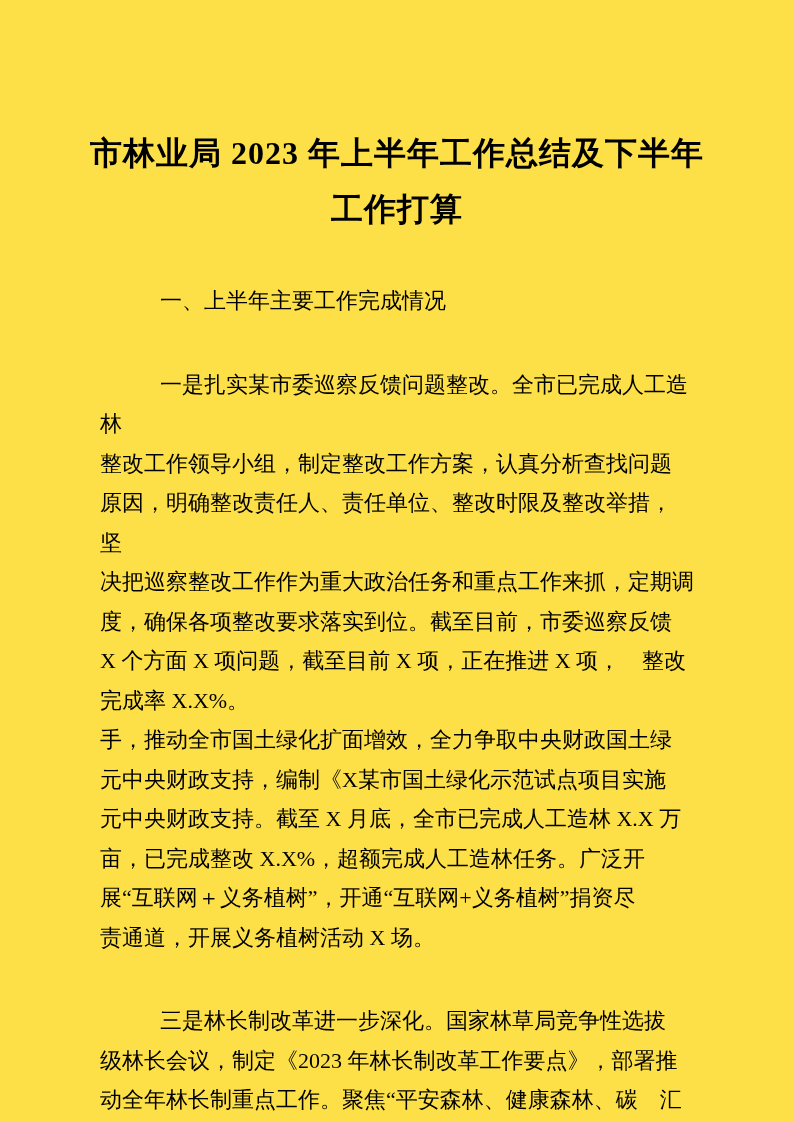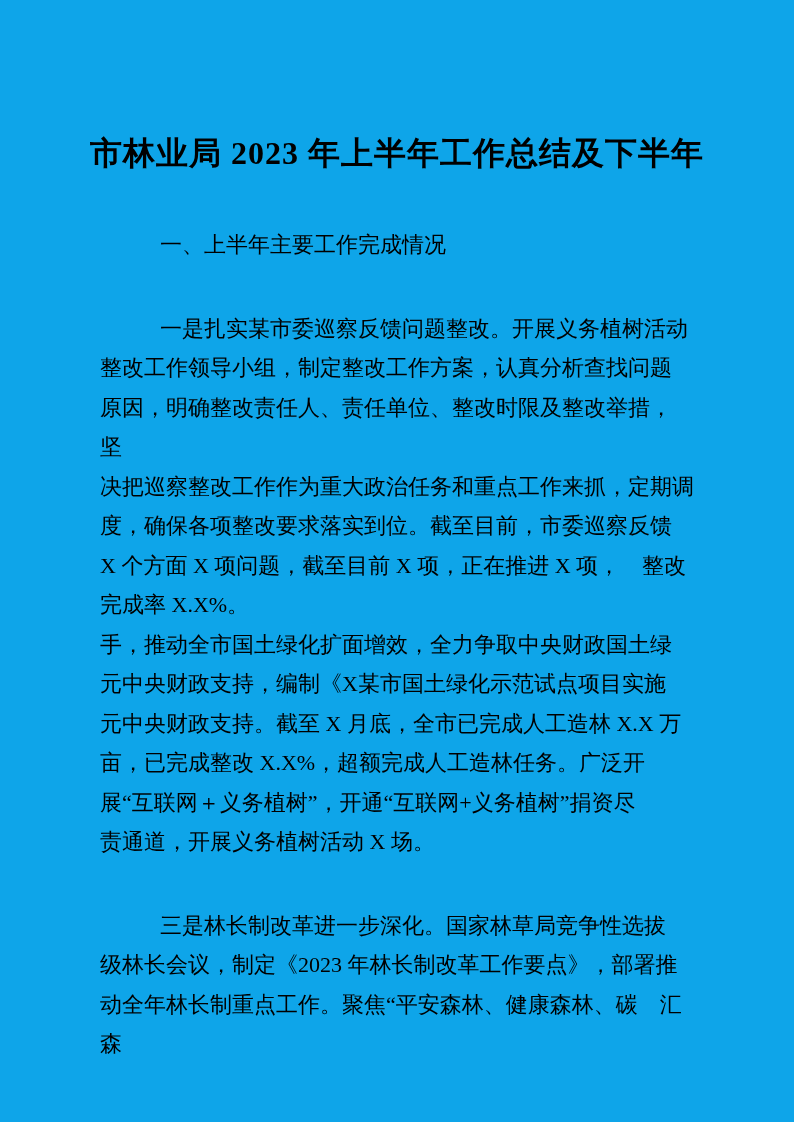--- a/index.html
+++ b/index.html
@@ -5,21 +5,21 @@
   html, body {
     margin: 0;
     padding: 0;
     background: #e8e8e8;
   }
   .page {
     position: relative;
     width: 794px;
     height: 1122px;
     margin: 0 auto;
-    background: #0ea5e9;
+    background: #fde047;
     overflow: hidden;
     font-family: "Liberation Serif", "DejaVu Serif", serif;
     color: #000000;
   }
   .doc-title {
     margin: 125px 60px 0 60px;
     text-align: center;
     font-size: 32px;
     line-height: 56px;
     font-weight: bold;
@@ -43,25 +43,26 @@
     margin-top: 44px;
   }
 </style>
 </head>
 <body>
 
 <div class="page">
 
   <div class="doc-title">
     <div class="title-line">市林业局 2023 年上半年工作总结及下半年</div>
+    <div class="title-line">工作打算</div>
   </div>
 
   <div class="doc-body">
     <div class="body-line indent">一、上半年主要工作完成情况</div>
-    <div class="body-line indent">一是扎实某市委巡察反馈问题整改。开展义务植树活动</div>
+    <div class="body-line indent">一是扎实某市委巡察反馈问题整改。全市已完成人工造林</div>
     <div class="body-line">整改工作领导小组，制定整改工作方案，认真分析查找问题</div>
     <div class="body-line">原因，明确整改责任人、责任单位、整改时限及整改举措，　坚</div>
     <div class="body-line">决把巡察整改工作作为重大政治任务和重点工作来抓，定期调</div>
     <div class="body-line">度，确保各项整改要求落实到位。截至目前，市委巡察反馈</div>
     <div class="body-line">X 个方面 X 项问题，截至目前 X 项，正在推进 X 项，　整改</div>
     <div class="body-line">完成率 X.X%。</div>
     <div class="body-line">手，推动全市国土绿化扩面增效，全力争取中央财政国土绿</div>
     <div class="body-line">元中央财政支持，编制《X某市国土绿化示范试点项目实施</div>
     <div class="body-line">元中央财政支持。截至 X 月底，全市已完成人工造林 X.X 万</div>
     <div class="body-line">亩，已完成整改 X.X%，超额完成人工造林任务。广泛开</div>

